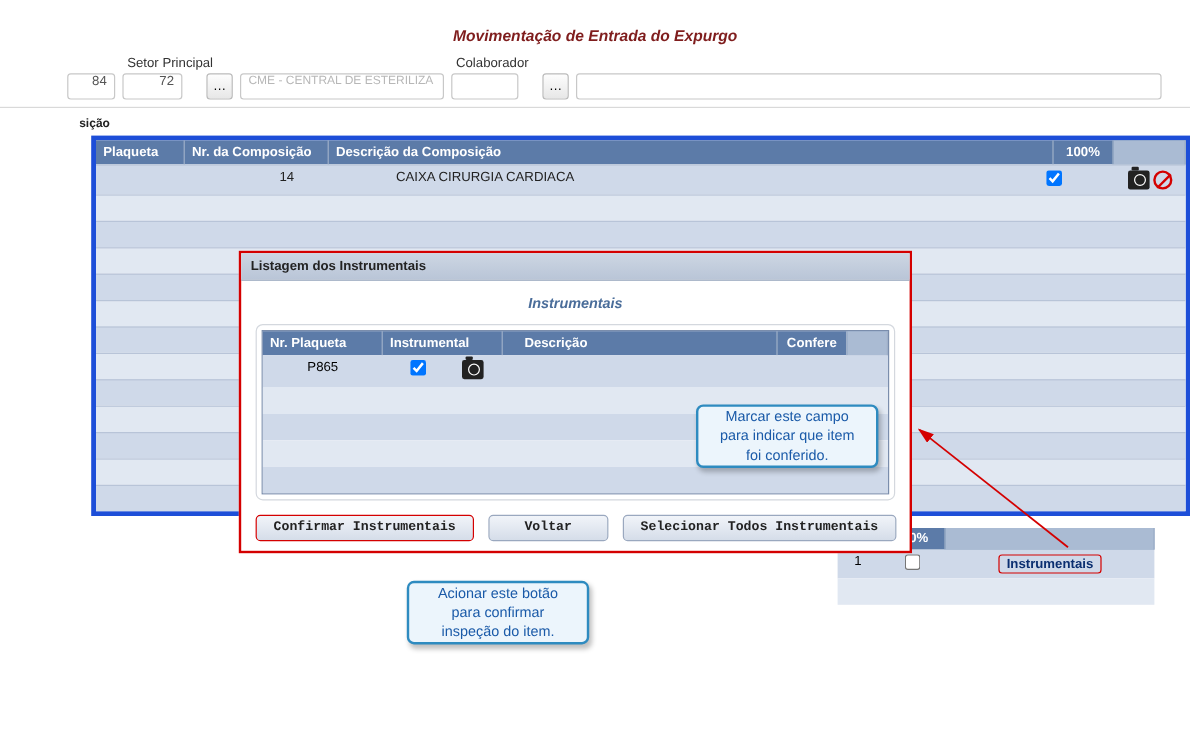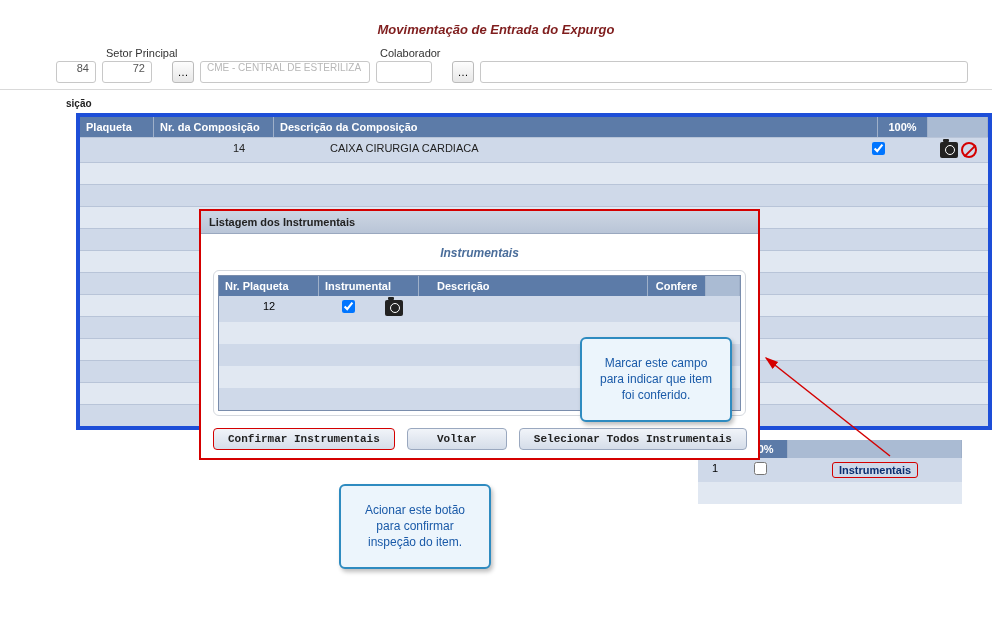--- a/index.html
+++ b/index.html
@@ -87,21 +87,21 @@
   .igc-conf { width: 58px; }
   .igc-cam { width: 34px; }
   .ig-empty { height: 22px; background: #e1e8f2; }
   .ig-empty.alt { background: #cfd9e9; }
   .modal-actions { display: flex; justify-content: space-between; gap: 12px; margin-top: 12px; }
   .btn { flex: 0 0 auto; min-width: 100px; padding: 4px 14px; border: 1px solid #9aa8bf; border-radius: 4px; background: linear-gradient(#f1f4f9,#d5dde9); font-size: 11px; font-weight: bold; color: #222; cursor: pointer; font-family: Liberation Mono, monospace; }
   .btn.primary { border: 1px solid #d40000; }
   .btn.wide { min-width: 190px; }
 
   
-  .callout { position: absolute; background: #ecf5fc; border: 2px solid #2e8bc0; border-radius: 6px; padding: 16px 12px; color: #1a5aa8; font-size: 12px; text-align: center; line-height: 1.35; box-shadow: 2px 3px 4px rgba(0,0,0,0.25); }
+  .callout { position: absolute; background: #ecf5fc; border: 2px solid #2e8bc0; border-radius: 6px; padding: 0 12px; color: #1a5aa8; font-size: 12px; text-align: center; line-height: 1.35; box-shadow: 2px 3px 4px rgba(0,0,0,0.25); }
   .callout-1 { left: 580px; top: 337px; width: 152px; }
   .callout-2 { left: 339px; top: 484px; width: 152px; }
 
   
   .arrow { position: absolute; }
 </style>
 </head>
 <body>
 
 <div class="stage">
@@ -189,21 +189,21 @@
       <div class="panel">
         <div class="inner-grid">
           <div class="ig-header">
             <div class="igh igh-plaq">Nr. Plaqueta</div>
             <div class="igh igh-inst">Instrumental</div>
             <div class="igh igh-desc">Descrição</div>
             <div class="igh igh-conf">Confere</div>
             <div class="igh igh-cam"></div>
           </div>
           <div class="ig-row">
-            <div class="igc igc-inst">12</div>
+            <div class="igc igc-plaq">P865</div>
             <div class="igc igc-conf">
               <input type="checkbox" checked="" style="">
             </div>
             <div class="igc igc-cam">
               <span class="icon-cam"></span>
             </div>
           </div>
           <div class="ig-empty"></div>
           <div class="ig-empty alt"></div>
           <div class="ig-empty"></div>

